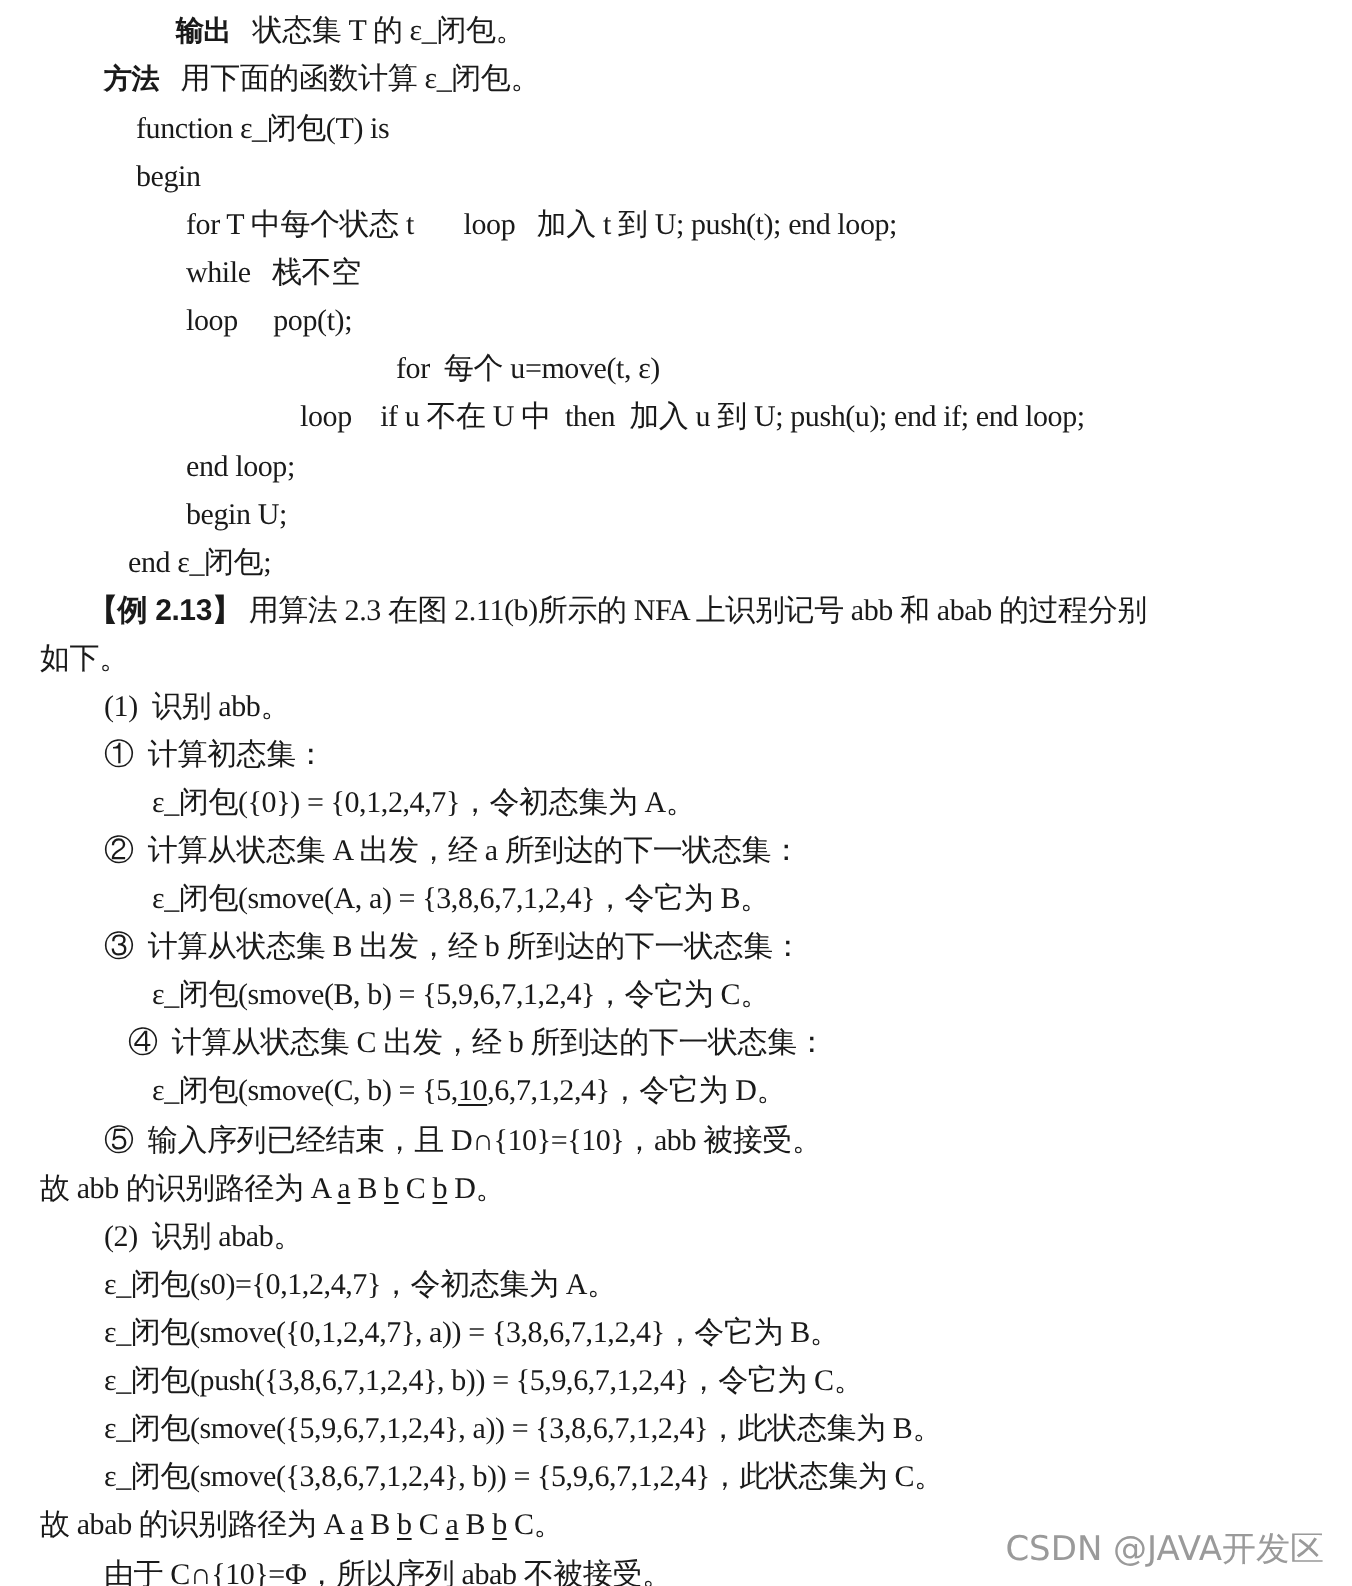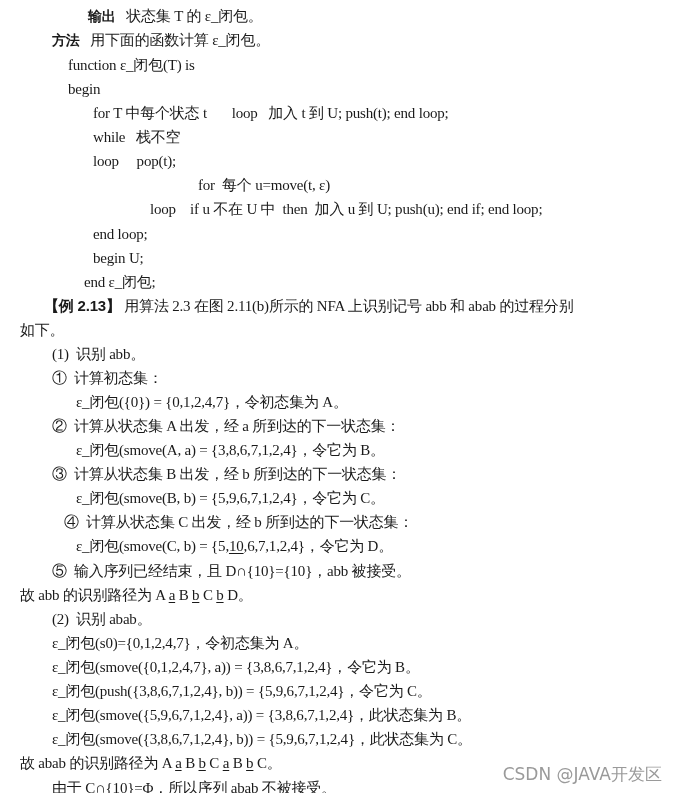--- a/index.html
+++ b/index.html
@@ -58,21 +58,21 @@
 
   <div class="line" style="left:68px; top:55px;">function ε_闭包(T) is</div>
   <div class="line" style="left:68px; top:79px;">begin</div>
   <div class="line" style="left:93px; top:103px;">for T 中每个状态 t       loop   加入 t 到 U; push(t); end loop;</div>
   <div class="line" style="left:93px; top:127px;">while   栈不空</div>
   <div class="line" style="left:93px; top:151px;">loop     pop(t);</div>
   <div class="line" style="left:150px; top:175px;margin-left:48px;">for  每个 u=move(t, ε)</div>
   <div class="line" style="left:150px; top:199px;">loop    if u 不在 U 中  then  加入 u 到 U; push(u); end if; end loop;</div>
   <div class="line" style="left:93px; top:224px;">end loop;</div>
   <div class="line" style="left:93px; top:248px;">begin U;</div>
-  <div class="line" style="left:84px; top:272px;">end ε_闭包;</div>
+  <div class="line" style="left:64px; top:272px;">end ε_闭包;</div>
 
   <div class="line" style="left:44px; top:296px;"><span class="ex-label">【例 2.13】</span><span> 用算法 2.3 在图 2.11(b)所示的 NFA 上识别记号 abb 和 abab 的过程分别</span></div>
   <div class="line" style="left:20px; top:320px;">如下。</div>
 
   <div class="line" style="left:52px; top:344px;">(1)  识别 abb。</div>
   <div class="line" style="left:52px; top:368px;">①  计算初态集：</div>
   <div class="line" style="left:76px; top:392px;">ε_闭包({0}) = {0,1,2,4,7}，令初态集为 A。</div>
   <div class="line" style="left:52px; top:416px;">②  计算从状态集 A 出发，经 a 所到达的下一状态集：</div>
   <div class="line" style="left:76px; top:440px;">ε_闭包(smove(A, a) = {3,8,6,7,1,2,4}，令它为 B。</div>
   <div class="line" style="left:52px; top:464px;">③  计算从状态集 B 出发，经 b 所到达的下一状态集：</div>

